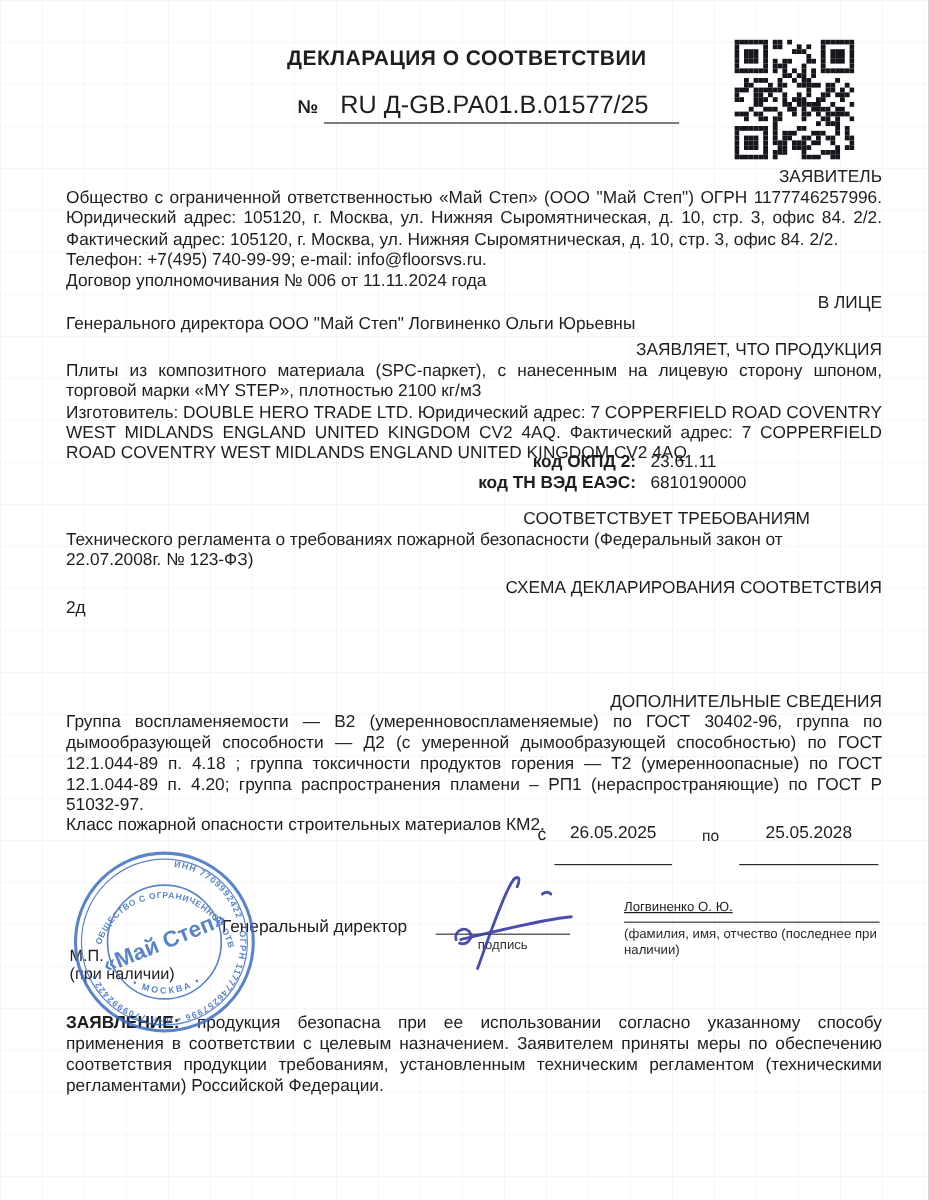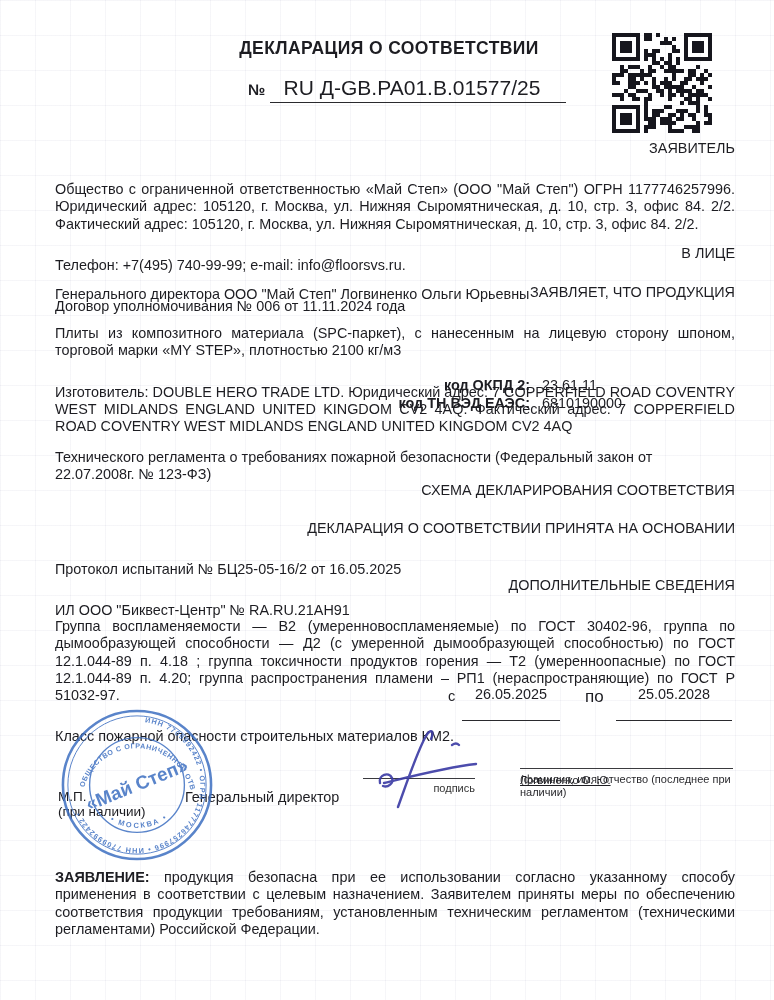--- a/index.html
+++ b/index.html
@@ -9,21 +9,21 @@
     background-image:
       linear-gradient(rgba(185,185,205,.13) 1px, transparent 1px),
       linear-gradient(90deg, rgba(185,185,205,.13) 1px, transparent 1px);
     background-size:35px 35px;
     font-family:"Liberation Sans", sans-serif;
     color:#1d1d22;
     overflow:hidden;
   }
   .abs{position:absolute;}
   .h{font-weight:400;font-size:14.4px;line-height:17px;text-align:right;}
-  .t{font-size:14.4px;line-height:17.3px;margin-top:24px;}
+  .t{font-size:14.4px;line-height:17.3px;}
   .just{text-align:justify;}
   .title{font-size:17.5px;font-weight:700;letter-spacing:.4px;text-align:center;}
   .numline{font-size:15.5px;font-weight:700;}
   .num-underline{display:inline-block;border-bottom:1.5px solid #2a2a2e;padding:0 26px 2px 14px;font-weight:400;}
   .coderow{display:flex;font-size:14.4px;line-height:17.5px;}
   .coderow .lbl{width:490px;text-align:right;font-weight:700;}
   .coderow .val{margin-left:12px;}
   .dateline{border-bottom:1.4px solid #2a2a2e;text-align:center;font-size:14.4px;padding-bottom:18px;}
   .rule{border-bottom:1.4px solid #3a3a3e;}
   .small{font-size:11px;line-height:12.5px;color:#2a2a2e;}
@@ -372,53 +372,50 @@
       <span class="lbl">код ОКПД 2:</span>
       <span class="val">23.61.11</span>
     </div>
     <div class="coderow">
       <span class="lbl">код ТН ВЭД ЕАЭС:</span>
       <span class="val">6810190000</span>
     </div>
   </div>
 
   <div class="abs" style="left:55px;top:425px;width:620px;">
+    <div class="h">СООТВЕТСТВУЕТ ТРЕБОВАНИЯМ</div>
     <div class="t">Технического регламента о требованиях пожарной безопасности (Федеральный закон от 22.07.2008г. № 123-ФЗ)</div>
   </div>
 
   <div class="abs" style="left:55px;top:482px;width:680px;">
     <div class="h">СХЕМА ДЕКЛАРИРОВАНИЯ СООТВЕТСТВИЯ</div>
-  </div>
-
-  <div class="abs" style="left:55px;top:520px;width:680px;">
-    <div class="h">ДЕКЛАРАЦИЯ О СООТВЕТСТВИИ ПРИНЯТА НА ОСНОВАНИИ</div>
-    <div class="t">Протокол испытаний № БЦ25-05-16/2 от 16.05.2025</div>
-    <div class="t">ИЛ ООО "Биквест-Центр" № RA.RU.21АН91</div>
-  </div>
+    <div class="t">2д</div>
+  </div>
+
 
   <div class="abs" style="left:55px;top:577px;width:680px;">
     <div class="h">ДОПОЛНИТЕЛЬНЫЕ СВЕДЕНИЯ</div>
     <div class="t just">Группа воспламеняемости — В2 (умеренновоспламеняемые) по ГОСТ 30402-96, группа по дымообразующей способности — Д2 (с умеренной дымообразующей способностью) по ГОСТ 12.1.044-89 п. 4.18 ; группа токсичности продуктов горения — Т2 (умеренноопасные) по ГОСТ 12.1.044-89 п. 4.20; группа распространения пламени – РП1 (нераспространяющие) по ГОСТ Р 51032-97.</div>
     <div class="t">Класс пожарной опасности строительных материалов КМ2.</div>
   </div>
 
   <div class="abs h" style="left:448px;top:688px;font-size:14.6px;">с</div>
   <div class="abs dateline" style="left:462px;top:686px;width:98px;">26.05.2025</div>
-  <div class="abs h" style="left:585px;top:688px;font-size:17px;">по</div>
+  <div class="abs h" style="left:585px;top:688px;font-size:13px;">по</div>
   <div class="abs dateline" style="left:616px;top:686px;width:116px;">25.05.2028</div>
 
   <div class="abs mp" style="left:58px;top:760px;z-index:1;margin-top:29px;">
     <div>М.П.</div>
     <div>(при наличии)</div>
   </div>
 
   <div class="abs t" style="left:185px;top:765px;">Генеральный директор</div>
 
   <div class="abs rule" style="left:363px;top:762px;width:112px;height:16px;"></div>
-  <div class="abs sig-caption" style="left:363px;top:782px;width:112px;text-align:right;">подпись</div>
+  <div class="abs sig-caption" style="left:363px;top:782px;width:112px;text-align:center;">подпись</div>
 
   <svg class="abs" style="left:368px;top:727px;z-index:3;" width="115" height="82" viewBox="0 0 115 82" fill="none" stroke="#3d3da6" stroke-width="2.4" stroke-linecap="round" opacity="0.92">
     <path d="M30,80 C38,58 52,16 60,6"></path>
     <path d="M60,6 C64,2 66,5 63,12"></path>
     <path d="M12,56 c-2,-8 9,-12 12,-5 c2,5 -4,10 -9,8"></path>
     <path d="M16,56 C45,49 80,40 108,37"></path>
     <path d="M84,18 c3,-2 5,-2 7,0"></path>
   </svg>
 
   <div class="abs t" style="left:520px;top:748px;width:213px;font-size:11px;text-decoration:underline;">Логвиненко О. Ю.</div>

